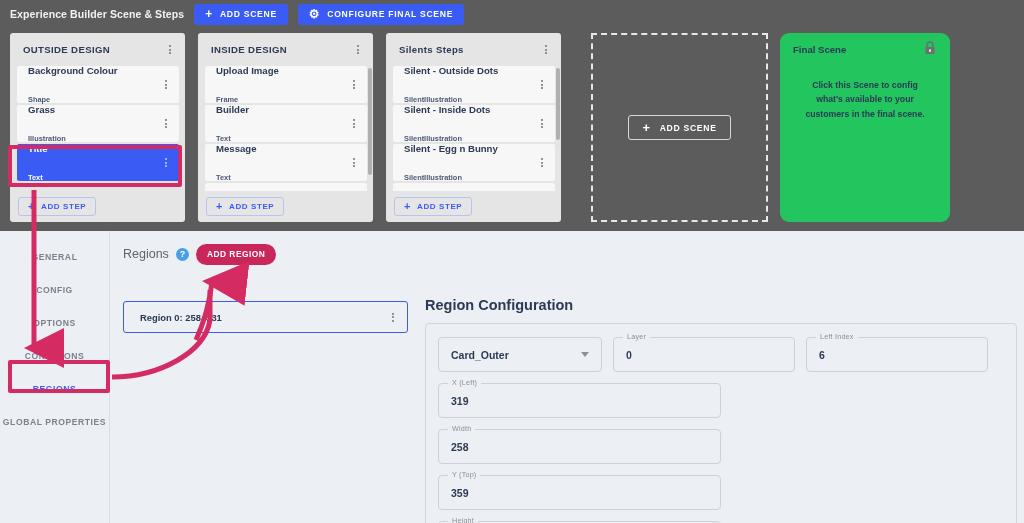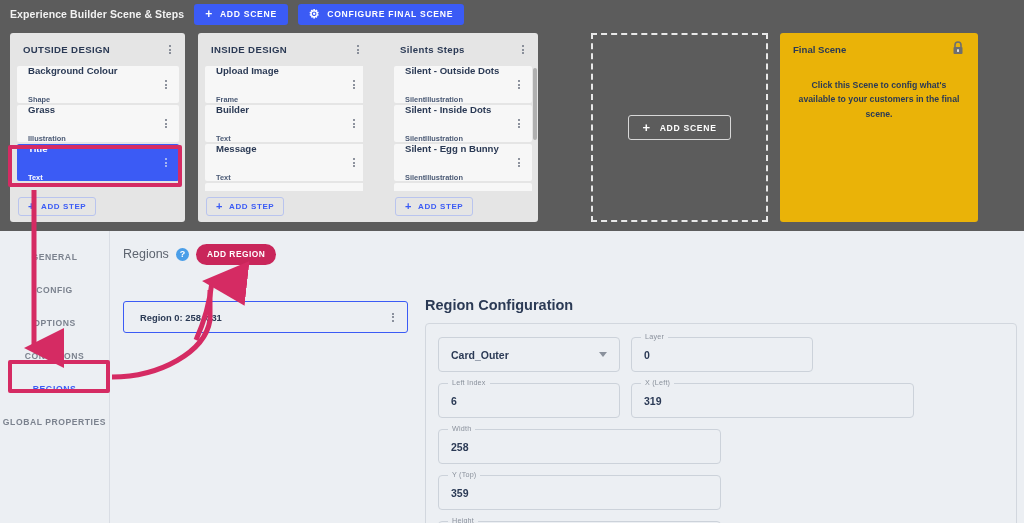--- a/index.html
+++ b/index.html
@@ -33,21 +33,21 @@
   .hdr-btn .glyph { font-size: 12px; line-height: 1; font-weight: bold; }
 
   
   .scene-col {
     position: absolute; top: 33px; width: 175px; height: 189px;
     background: #e5e5e5; border-radius: 3px; overflow: hidden;
     display: flex; flex-direction: column;
   }
   #col-outside { left: 10px; }
   #col-inside  { left: 198px; }
-  #col-silents { left: 363px; padding-left: 24px; }
+  #col-silents { left: 386px; }
 
   .col-head {
     height: 33px; flex: 0 0 33px; display: flex; align-items: center;
     justify-content: space-between; padding: 0 12px 0 13px;
   }
   .col-head .title {
     font-size: 9.6px; font-weight: bold; color: #2b3a55; letter-spacing: .35px;
   }
   .kebab {
     display: flex; flex-direction: column; align-items: center; gap: 1.5px;
@@ -93,22 +93,22 @@
     display: flex; align-items: center; gap: 9px;
     border: 1px solid #d8d8d8; background: transparent; border-radius: 3px;
     height: 25px; padding: 0 13px; cursor: pointer;
     color: #fff; font-size: 8.6px; font-weight: bold; letter-spacing: .7px;
     font-family: "Liberation Sans", sans-serif;
   }
   #add-scene-ghost .glyph { font-size: 13px; line-height: 1; }
 
   
   #final-scene {
-    position: absolute; left: 780px; top: 33px; width: 198px; height: 189px;
-    background: #eab308; border-radius: 3px;
+    position: absolute; left: 780px; top: 33px; width: 170px; height: 189px;
+    background: #22c55e; border-radius: 9px;
   }
   #final-scene .fs-head {
     height: 33px; display: flex; align-items: center; justify-content: space-between;
     padding: 0 14px 0 13px;
   }
   #final-scene .fs-title { font-size: 9.6px; font-weight: bold; color: #2b3a55; }
   #final-scene .fs-body {
     padding: 12px 18px 0 18px; text-align: center;
     font-size: 8.7px; font-weight: bold; color: #2b3a55; line-height: 1.65;
   }
@@ -168,21 +168,21 @@
     background: transparent;
   }
   .field > .val { font-size: 10.5px; font-weight: bold; color: #2b3a55; }
   .field > .lbl {
     position: absolute; top: -6px; left: 9px; background: #eceff3;
     padding: 0 4px; font-size: 7.2px; color: #8a919c; letter-spacing: .2px;
   }
   .field.select { justify-content: space-between; cursor: pointer; }
   .caret { width: 0; height: 0; border-left: 4px solid transparent; border-right: 4px solid transparent;
            border-top: 5px solid #8a919c; }
-  .w-select { width: 182px; }
+  .w-select { width: 164px; }
   .w-small  { width: 182px; }
   .w-half   { width: 283px; }
 
   
   #annotations { position: absolute; inset: 0; pointer-events: none; }
   .hl-box { position: absolute; border: 4px solid #d52b63; border-radius: 2px; }
   #hl-title-step  { left: 8px;  top: 145px; width: 174px; height: 42px; }
   #hl-regions-tab { left: 8px;  top: 360px; width: 102px; height: 33px; }
 </style>
 </head>

